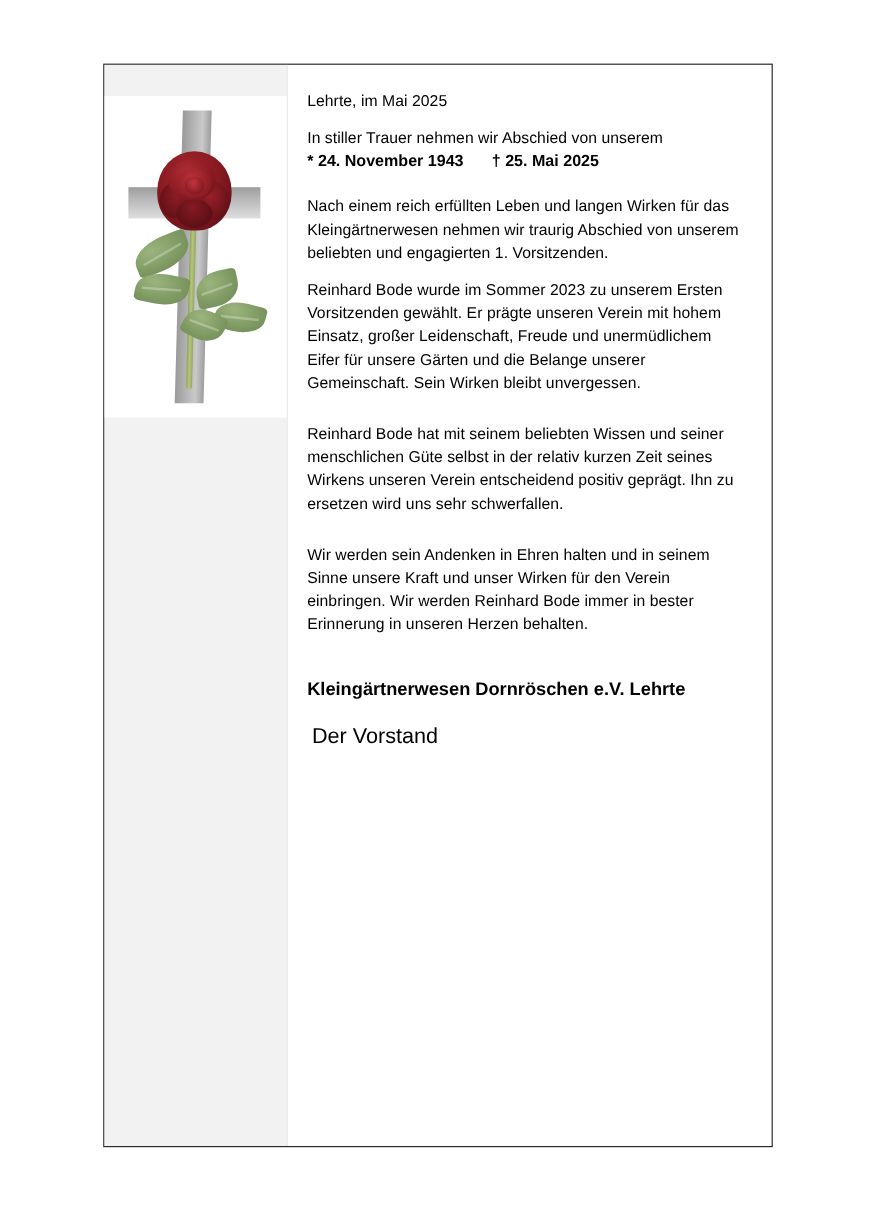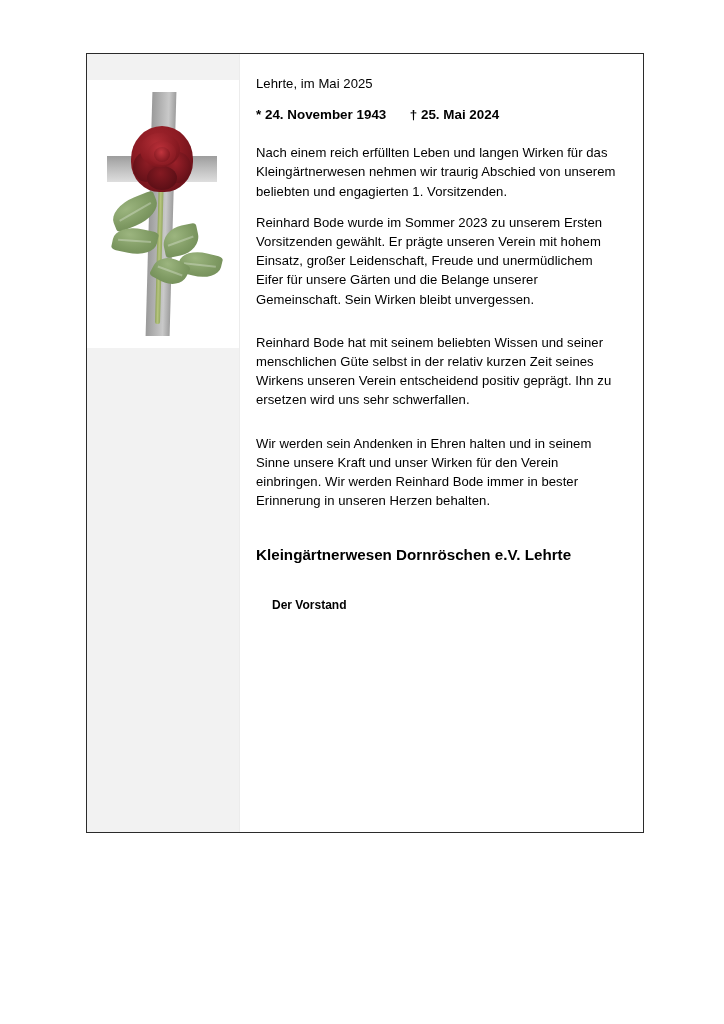--- a/index.html
+++ b/index.html
@@ -16,21 +16,21 @@
     color: #000000;
     overflow: hidden;
   }
 
   
   .page {
     position: absolute;
     left: 86px;
     top: 53px;
     width: 558px;
-    height: 780px;
+    height: 903px;
     background: #ffffff;
     border: 1px solid #2b2b2b;
     box-sizing: border-box;
     display: flex;
     flex-direction: row;
     overflow: hidden;
   }
 
   
   .left-col {
@@ -170,24 +170,24 @@
   }
   .dates .gap { display: inline-block; width: 16px; }
 
   .club-name {
     font-size: 15.2px;
     font-weight: bold;
     line-height: 22px;
     margin: 0;
   }
   .board-line {
-    font-size: 12px;
-    font-weight: bold;
+    font-size: 18px;
+    font-weight: normal;
     line-height: 23px;
-    margin: 16px;
+    margin: 4px;
   }
 </style>
 </head>
 <body>
 
 <div class="page">
 
   <div class="left-col">
     <div class="image-frame">
       <div class="cross-wrap">
@@ -214,28 +214,29 @@
       </div>
     </div>
   </div>
 
   <div class="text-col">
 
     <p class="t">Lehrte, im Mai 2025</p>
 
     <div class="spacer-sm"></div>
 
+    <p class="t">In stiller Trauer nehmen wir Abschied von unserem</p>
 
 
     <p class="dates">
       <span>*</span>
       <span>24. November 1943</span>
       <span class="gap"></span>
       <span>†</span>
-      <span>25. Mai 2024</span>
+      <span>25. Mai 2025</span>
     </p>
 
     <div class="spacer-md"></div>
 
     <p class="t">Nach einem reich erfüllten Leben und langen Wirken für das Kleingärtnerwesen nehmen wir traurig Abschied von unserem beliebten und engagierten 1. Vorsitzenden.</p>
     <div class="spacer-sm"></div>
 
     <p class="t">Reinhard Bode wurde im Sommer 2023 zu unserem Ersten Vorsitzenden gewählt. Er prägte unseren Verein mit hohem Einsatz, großer Leidenschaft, Freude und unermüdlichem Eifer für unsere Gärten und die Belange unserer Gemeinschaft. Sein Wirken bleibt unvergessen.</p>
     <div class="spacer-sm"></div>
 

